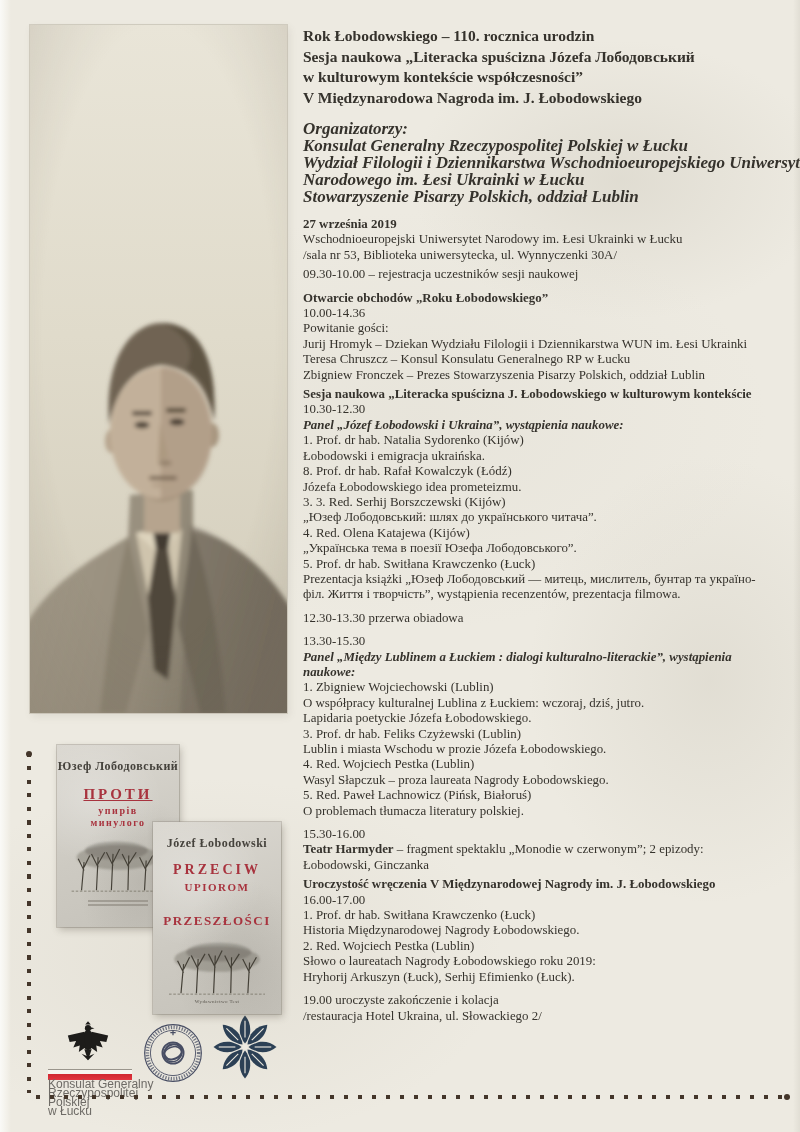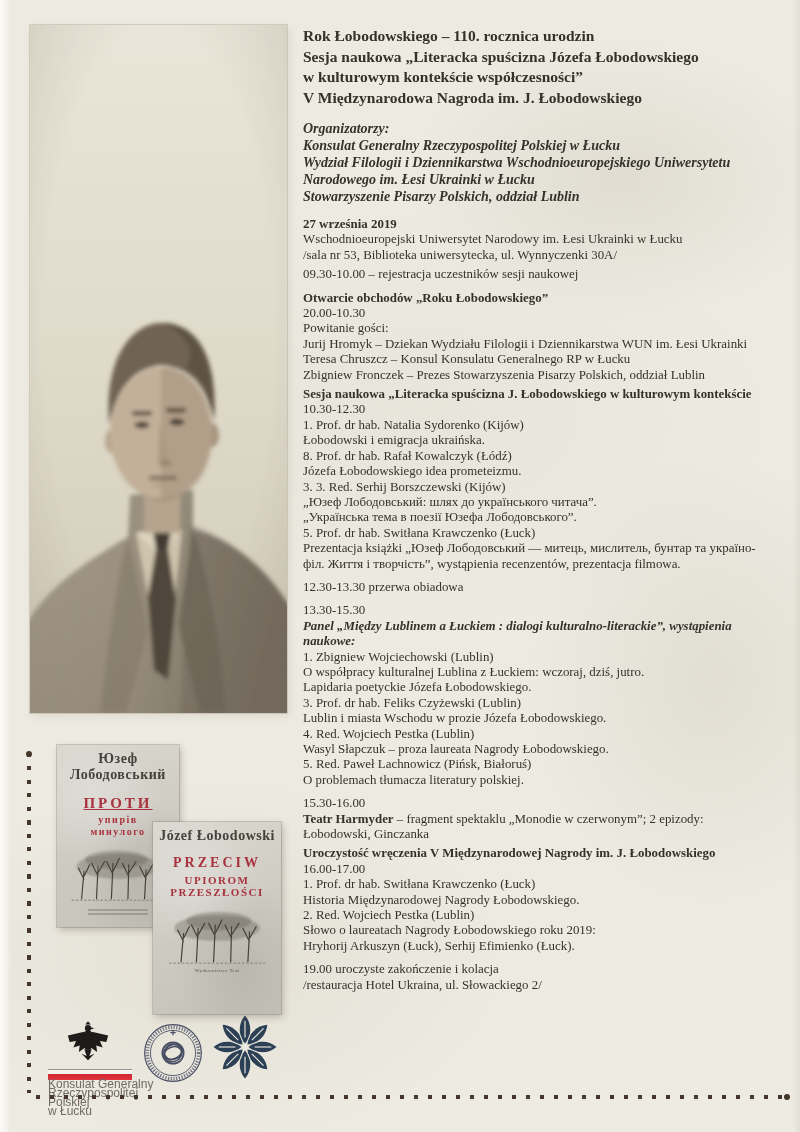--- a/index.html
+++ b/index.html
@@ -22,43 +22,43 @@
   
   .photo{position:absolute;left:30px;top:25px;width:257px;height:688px;
     box-shadow:0 0 0 1px rgba(160,152,135,.35), 2px 3px 8px rgba(100,92,75,.12);}
   .photo svg{display:block;width:100%;height:100%;}
 
   
   .content{position:absolute;left:303px;top:26px;width:492px;}
   .ln{font-size:12.9px;line-height:15.4px;white-space:nowrap;}
   .ln b{font-weight:bold;}
   .title{font-weight:bold;font-size:15.5px;line-height:20.5px;white-space:normal;}
-  .orgit{font-weight:bold;font-style:italic;font-size:14px;line-height:17px;}
+  .orgit{font-weight:bold;font-style:italic;font-size:17px;line-height:17px;}
   .bold{font-weight:bold;}
   .bolditalic{font-weight:bold;font-style:italic;}
   .g-sm{margin-top:4px;} .g-md{margin-top:8px;} .g-lg{margin-top:12px;}
 
   
   .book{position:absolute;text-align:center;
     background:
       radial-gradient(ellipse 80% 50% at 30% 30%, rgba(255,255,255,.25), transparent 70%),
       radial-gradient(ellipse 70% 60% at 70% 75%, rgba(140,136,128,.25), transparent 75%),
       linear-gradient(160deg,#dbd8d1,#cdcac2 55%,#c5c2ba);
     box-shadow:2px 3px 7px rgba(80,72,58,.30), 0 0 0 1px rgba(150,145,135,.4);}
   .book1{left:57px;top:745px;width:122px;height:182px;}
   .book2{left:153px;top:822px;width:128px;height:192px;z-index:2;}
-  .book .author{font-size:14px;font-weight:bold;letter-spacing:.5px;color:#45423c;margin-top:6px;}
+  .book .author{font-size:12px;font-weight:bold;letter-spacing:.5px;color:#45423c;margin-top:14px;}
   .book .t1{color:#a8333e;font-weight:bold;letter-spacing:3px;}
   .book .t2,.book .t3{color:#a8333e;font-weight:bold;letter-spacing:1.5px;}
   .book1 .t1{font-size:15px;margin-top:12px;text-decoration:underline;}
   .book1 .t2{font-size:10px;margin-top:2px;}
   .book1 .t3{font-size:10px;margin-top:1px;}
   .book2 .t1{font-size:14px;margin-top:11px;}
   .book2 .t2{font-size:11px;margin-top:3px;}
-  .book2 .t3{font-size:11px;margin-top:0;}
+  .book2 .t3{font-size:13px;margin-top:20px;}
   .book .trees{margin-top:6px;}
   .book .pub{font-size:5px;color:#5a564e;letter-spacing:.4px;}
   .book1 .publines{margin:4px auto 0;width:60px;}
   .book1 .publines i{display:block;height:2px;background:#8a867c;margin:2px 0;opacity:.6;}
 
   
   .consulate{position:absolute;left:48px;top:1020px;width:110px;}
   .consulate .eagle{margin-left:18px;}
   .flagbar{margin-top:3px;width:84px;height:10px;border-top:1px solid #9a958c;
     background:linear-gradient(to bottom,#f6f4ef 0 4px,#cf2730 4px,#e23540 100%);}
@@ -138,46 +138,48 @@
         <ellipse cx="135" cy="438" rx="7" ry="3" fill="#8c7962" opacity="0.7"></ellipse>
         <rect x="119" y="451" width="28" height="4" rx="2" fill="#7c6a57"></rect>
         <ellipse cx="132" cy="460" rx="11" ry="3" fill="#b29f87" opacity="0.8"></ellipse>
       </g>
       <rect width="257" height="688" fill="url(#vig)"></rect>
     </svg>
   </div>
 
   <div class="content">
       <div class="ln title">Rok Łobodowskiego – 110. rocznica urodzin</div>
-      <div class="ln title">Sesja naukowa „Literacka spuścizna Józefa Łobodowskiego</div>
+      <div class="ln title">Sesja naukowa „Literacka spuścizna Józefa Лободовський</div>
       <div class="ln title">w kulturowym kontekście współczesności”</div>
       <div class="ln title">V Międzynarodowa Nagroda im. J. Łobodowskiego</div>
       <div class="ln orgit g-lg">Organizatorzy:</div>
       <div class="ln orgit">Konsulat Generalny Rzeczypospolitej Polskiej w Łucku</div>
       <div class="ln orgit">Wydział Filologii i Dziennikarstwa Wschodnioeuropejskiego Uniwersytetu</div>
       <div class="ln orgit">Narodowego im. Łesi Ukrainki w Łucku</div>
       <div class="ln orgit">Stowarzyszenie Pisarzy Polskich, oddział Lublin</div>
       <div class="ln bold g-lg">27 września 2019</div>
       <div class="ln normal">Wschodnioeuropejski Uniwersytet Narodowy im. Łesi Ukrainki w Łucku</div>
       <div class="ln normal">/sala nr 53, Biblioteka uniwersytecka, ul. Wynnyczenki 30A/</div>
       <div class="ln normal g-sm">09.30-10.00 – rejestracja uczestników sesji naukowej</div>
       <div class="ln bold g-md">Otwarcie obchodów „Roku Łobodowskiego”</div>
-      <div class="ln normal">20.00-10.30</div>
+      <div class="ln normal">10.00-14.36</div>
       <div class="ln normal">Powitanie gości:</div>
       <div class="ln normal">Jurij Hromyk – Dziekan Wydziału Filologii i Dziennikarstwa WUN im. Łesi Ukrainki</div>
       <div class="ln normal">Teresa Chruszcz – Konsul Konsulatu Generalnego RP w Łucku</div>
       <div class="ln normal">Zbigniew Fronczek – Prezes Stowarzyszenia Pisarzy Polskich, oddział Lublin</div>
       <div class="ln bold g-sm">Sesja naukowa „Literacka spuścizna J. Łobodowskiego w kulturowym kontekście</div>
       <div class="ln normal">10.30-12.30</div>
+      <div class="ln bolditalic">Panel „Józef Łobodowski i Ukraina”, wystąpienia naukowe:</div>
       <div class="ln normal">1. Prof.  dr hab. Natalia Sydorenko (Kijów)</div>
       <div class="ln normal">Łobodowski i emigracja ukraińska.</div>
       <div class="ln normal">8. Prof. dr hab. Rafał Kowalczyk (Łódź)</div>
       <div class="ln normal">Józefa Łobodowskiego idea prometeizmu.</div>
       <div class="ln normal">3. 3. Red. Serhij Borszczewski (Kijów)</div>
       <div class="ln normal">„Юзеф Лободовський: шлях до українського читача”.</div>
+      <div class="ln normal">4. Red. Olena Katajewa  (Kijów)</div>
       <div class="ln normal">„Українська тема в поезії Юзефа Лободовського”.</div>
       <div class="ln normal">5.  Prof. dr hab. Switłana Krawczenko (Łuck)</div>
       <div class="ln normal">Prezentacja książki „Юзеф Лободовський — митець, мислитель, бунтар та україно-</div>
       <div class="ln normal">філ. Життя і творчість”, wystąpienia recenzentów, prezentacja filmowa.</div>
       <div class="ln normal g-md">12.30-13.30 przerwa obiadowa</div>
       <div class="ln normal g-md">13.30-15.30</div>
       <div class="ln bolditalic">Panel „Między Lublinem a Łuckiem : dialogi kulturalno-literackie”, wystąpienia</div>
       <div class="ln bolditalic">naukowe:</div>
       <div class="ln normal">1. Zbigniew Wojciechowski (Lublin)</div>
       <div class="ln normal">O współpracy kulturalnej  Lublina z Łuckiem: wczoraj, dziś, jutro.</div>

